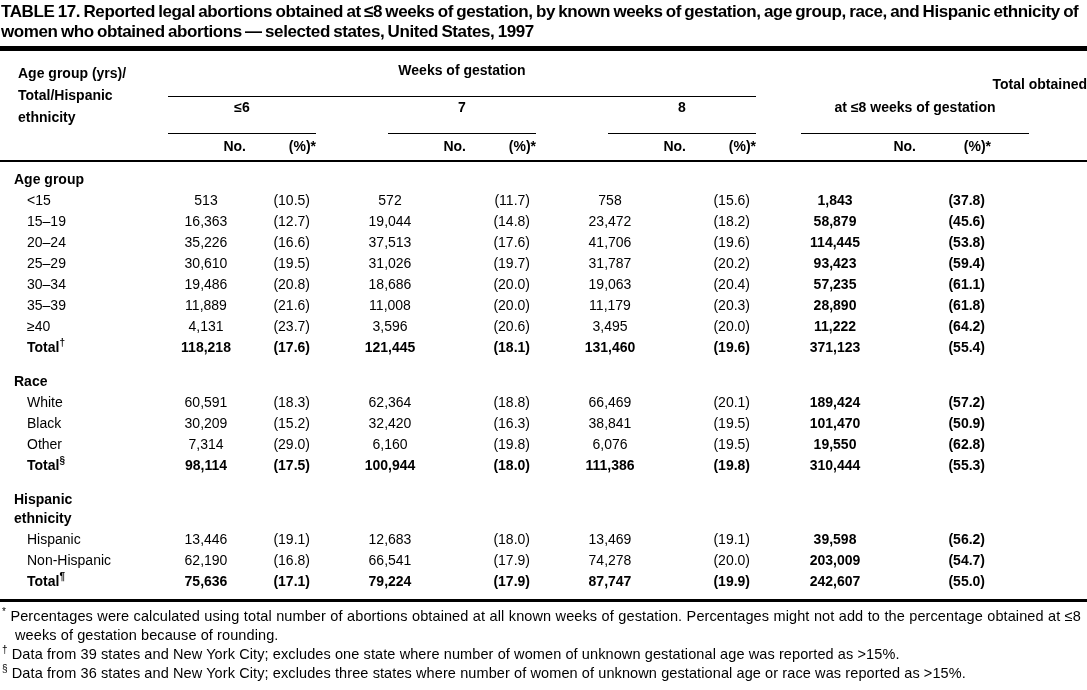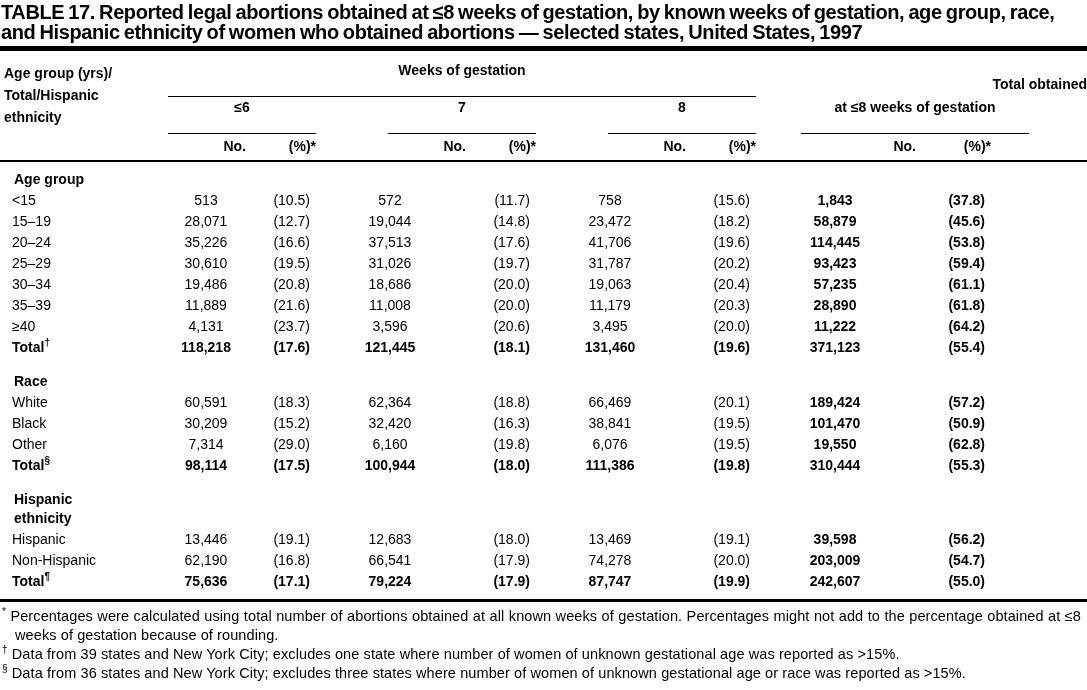--- a/index.html
+++ b/index.html
@@ -5,59 +5,59 @@
   html, body { margin: 0; padding: 0; background: #fff; }
   body {
     width: 1087px;
     color: #000;
     font-family: "Liberation Sans", sans-serif;
     -webkit-font-smoothing: antialiased;
   }
   .page { width: 1087px; min-height: 690px; box-sizing: border-box; }
 
   .title {
-    font-size: 20px;
+    font-size: 17px;
     font-weight: bold;
     line-height: 20px;
     letter-spacing: -0.4px;
     word-spacing: -1px;
     padding: 2px 2px 4px 1px;
   }
   .rule-title { height: 5px; background: #000; }
 
   table {
     width: 1087px;
     table-layout: fixed;
     border-collapse: collapse;
     margin-top: 9px;
     font-size: 14px;
     line-height: 17px;
   }
   th { font-weight: bold; vertical-align: bottom; padding: 0; }
 
   th.stub-h { vertical-align: top; text-align: left; border-bottom: 2.5px solid #000; }
-  th.stub-h div { line-height: 22px; padding-left: 4px; }
+  th.stub-h div { line-height: 22px; padding-left: 18px; }
 
   .grp-inner {
     border-bottom: 1.5px solid #000;
     text-align: center;
     padding-bottom: 17px;
   }
   .gap { margin-left: 72px; }
   .tot-inner { margin-left: 45px; margin-right: 58px; }
 
   tr.h1 th, tr.h2 th { padding-top: 2px; }
   th.total-h1 { text-align: right; padding-bottom: 4px; }
   tr.h3 th { padding: 4px 0 5px; border-bottom: 2.5px solid #000; }
   thead { border-bottom: 2.5px solid #000; }
   th.num-h { text-align: right; padding-right: 14px; }
   th.pct-h { text-align: right; padding-right: 12px; }
 
   tbody td { padding: 2px 0 2px; }
-  td.stub { text-align: left; padding-left: 12px; }
+  td.stub { text-align: left; padding-left: 27px; }
   tr.section td { font-weight: bold; padding-left: 14px; padding-top: 9px; }
   tr.section.cont td { padding-top: 0; }
   td.no  { text-align: center; padding-right: 2px; }
   td.pct { text-align: right; padding-right: 6px; }
   td.tot { font-weight: bold; }
   tr.total td { font-weight: bold; padding-bottom: 8px; }
 
   sup { font-size: 10px; line-height: 0; }
 
   .footnotes {
@@ -141,21 +141,21 @@
           <td class="no">572</td>
           <td class="pct">(11.7)</td>
           <td class="no">758</td>
           <td class="pct">(15.6)</td>
           <td class="no tot">1,843</td>
           <td class="pct tot">(37.8)</td>
           <td></td>
         </tr>
         <tr>
           <td class="stub">15–19</td>
-          <td class="no">28,071</td>
+          <td class="no">16,363</td>
           <td class="pct">(12.7)</td>
           <td class="no">19,044</td>
           <td class="pct">(14.8)</td>
           <td class="no">23,472</td>
           <td class="pct">(18.2)</td>
           <td class="no tot">58,879</td>
           <td class="pct tot">(45.6)</td>
           <td></td>
         </tr>
         <tr>

